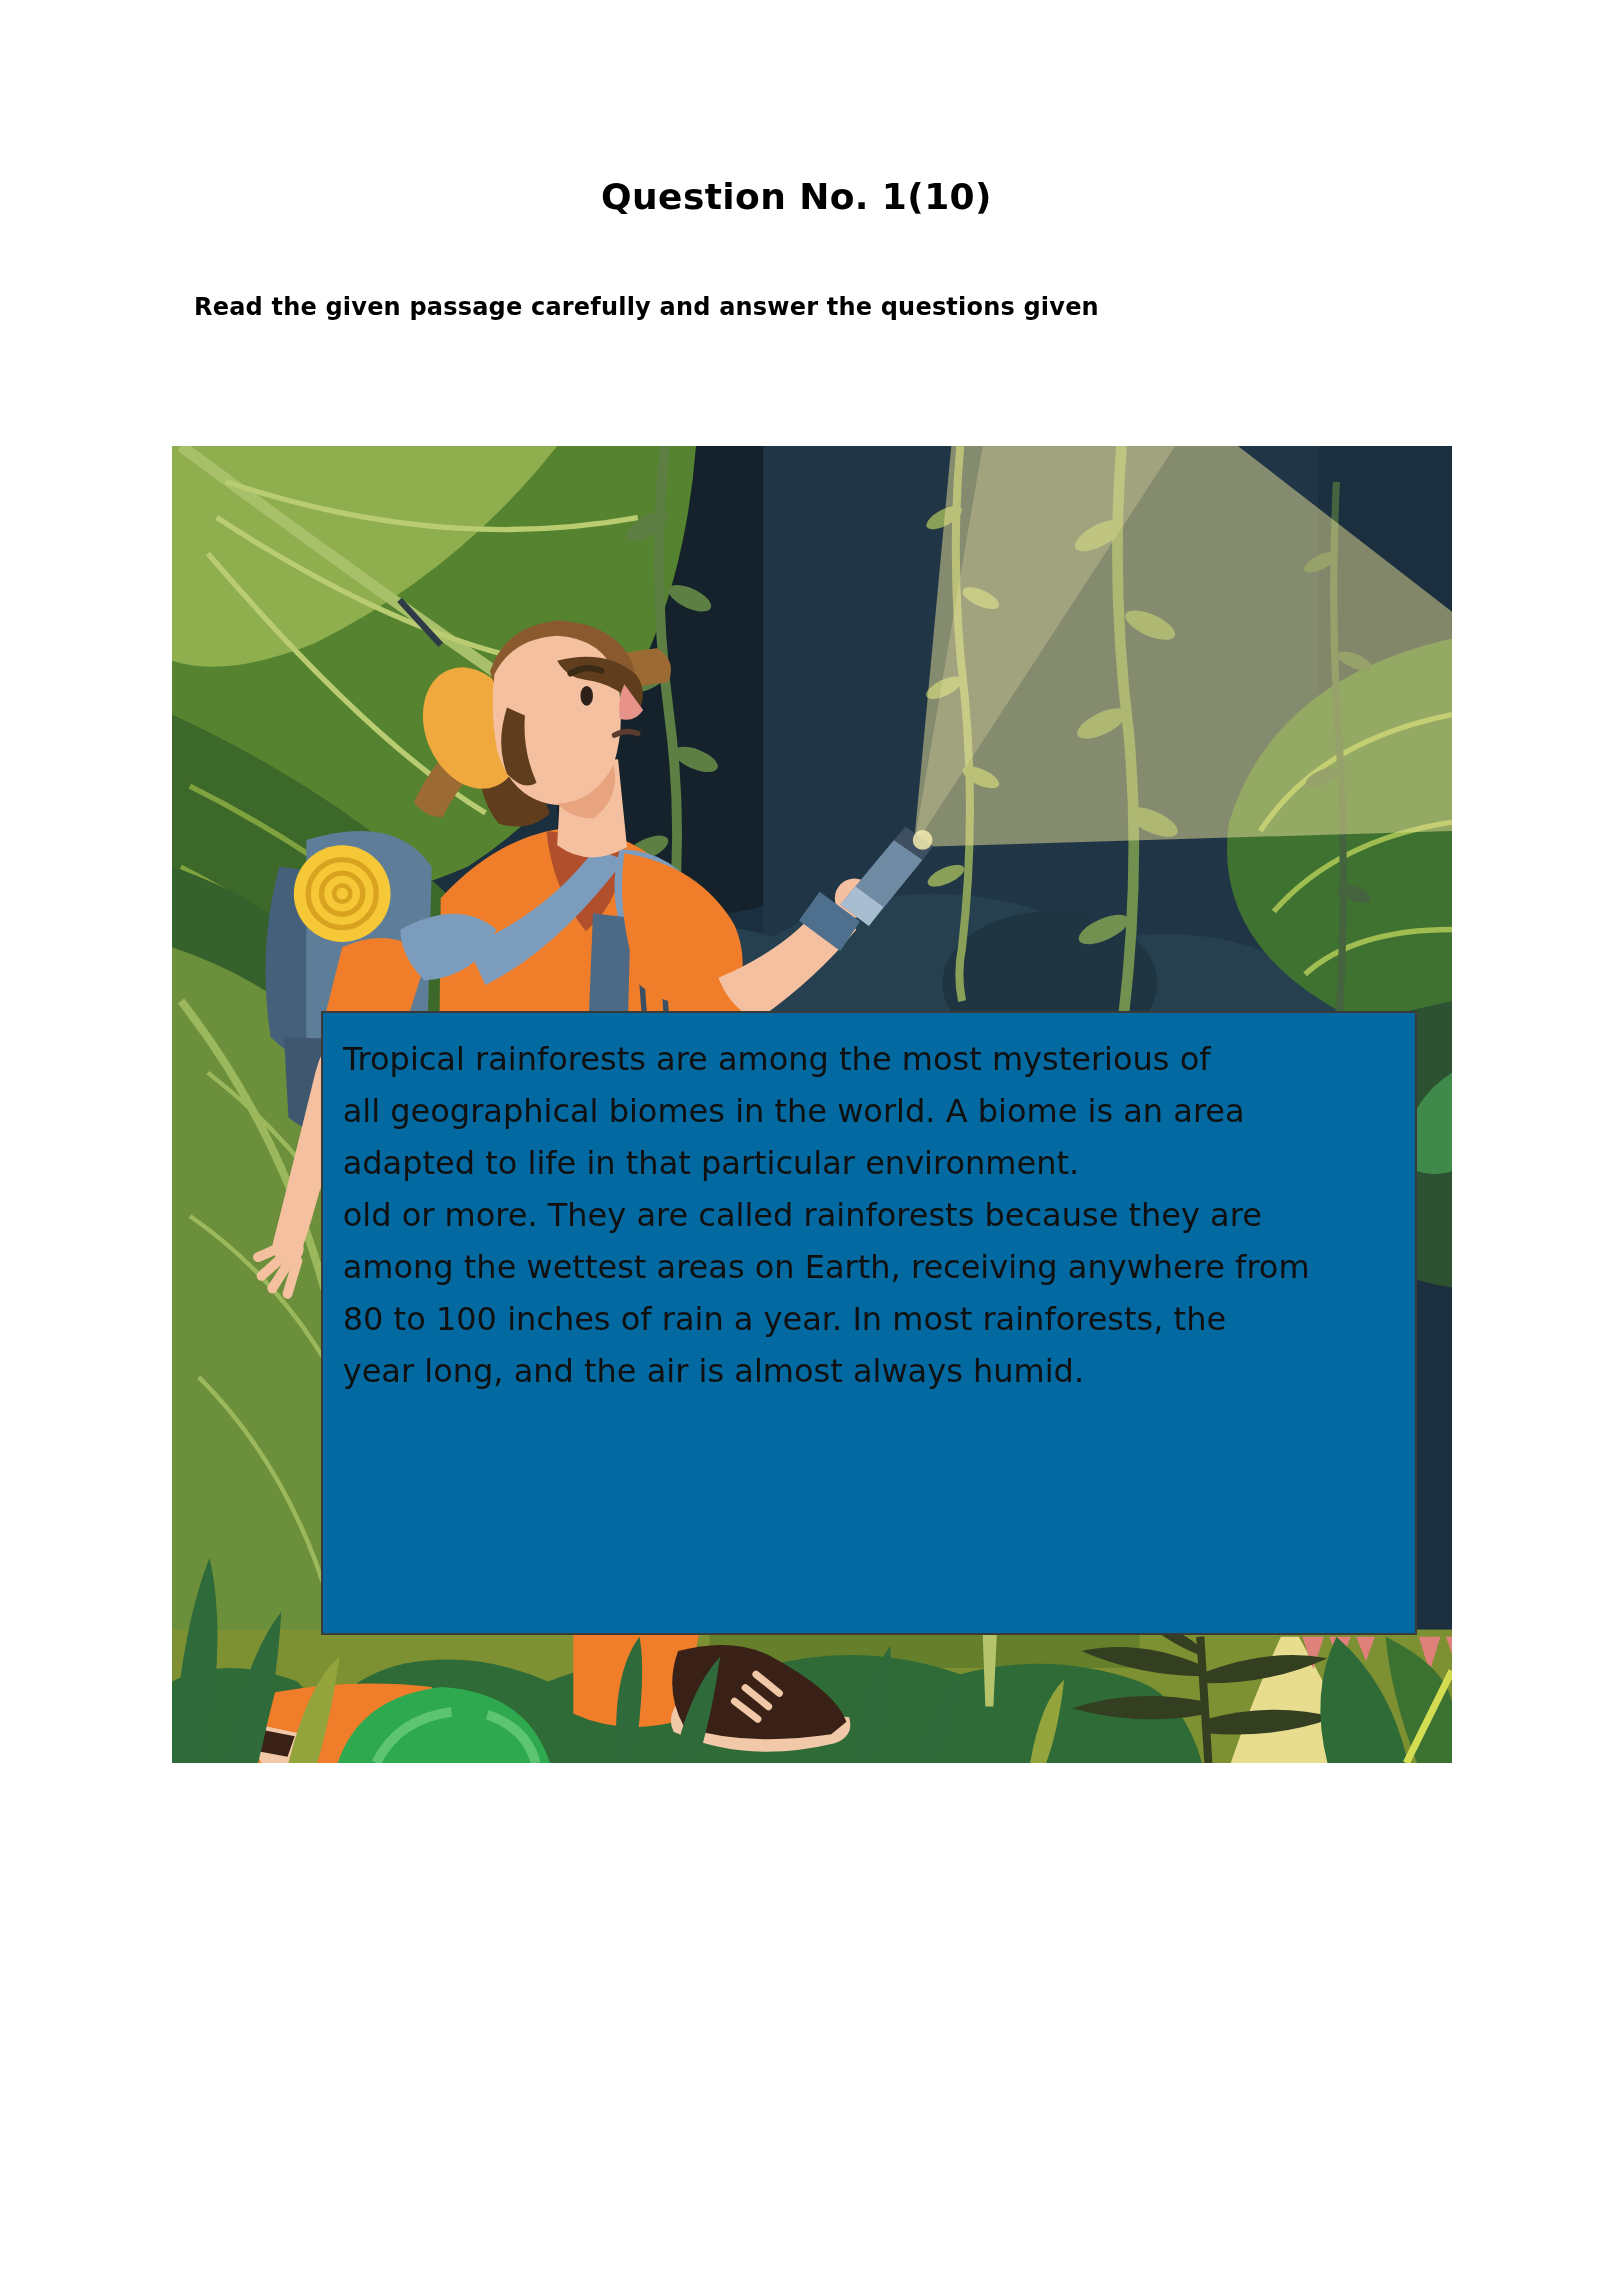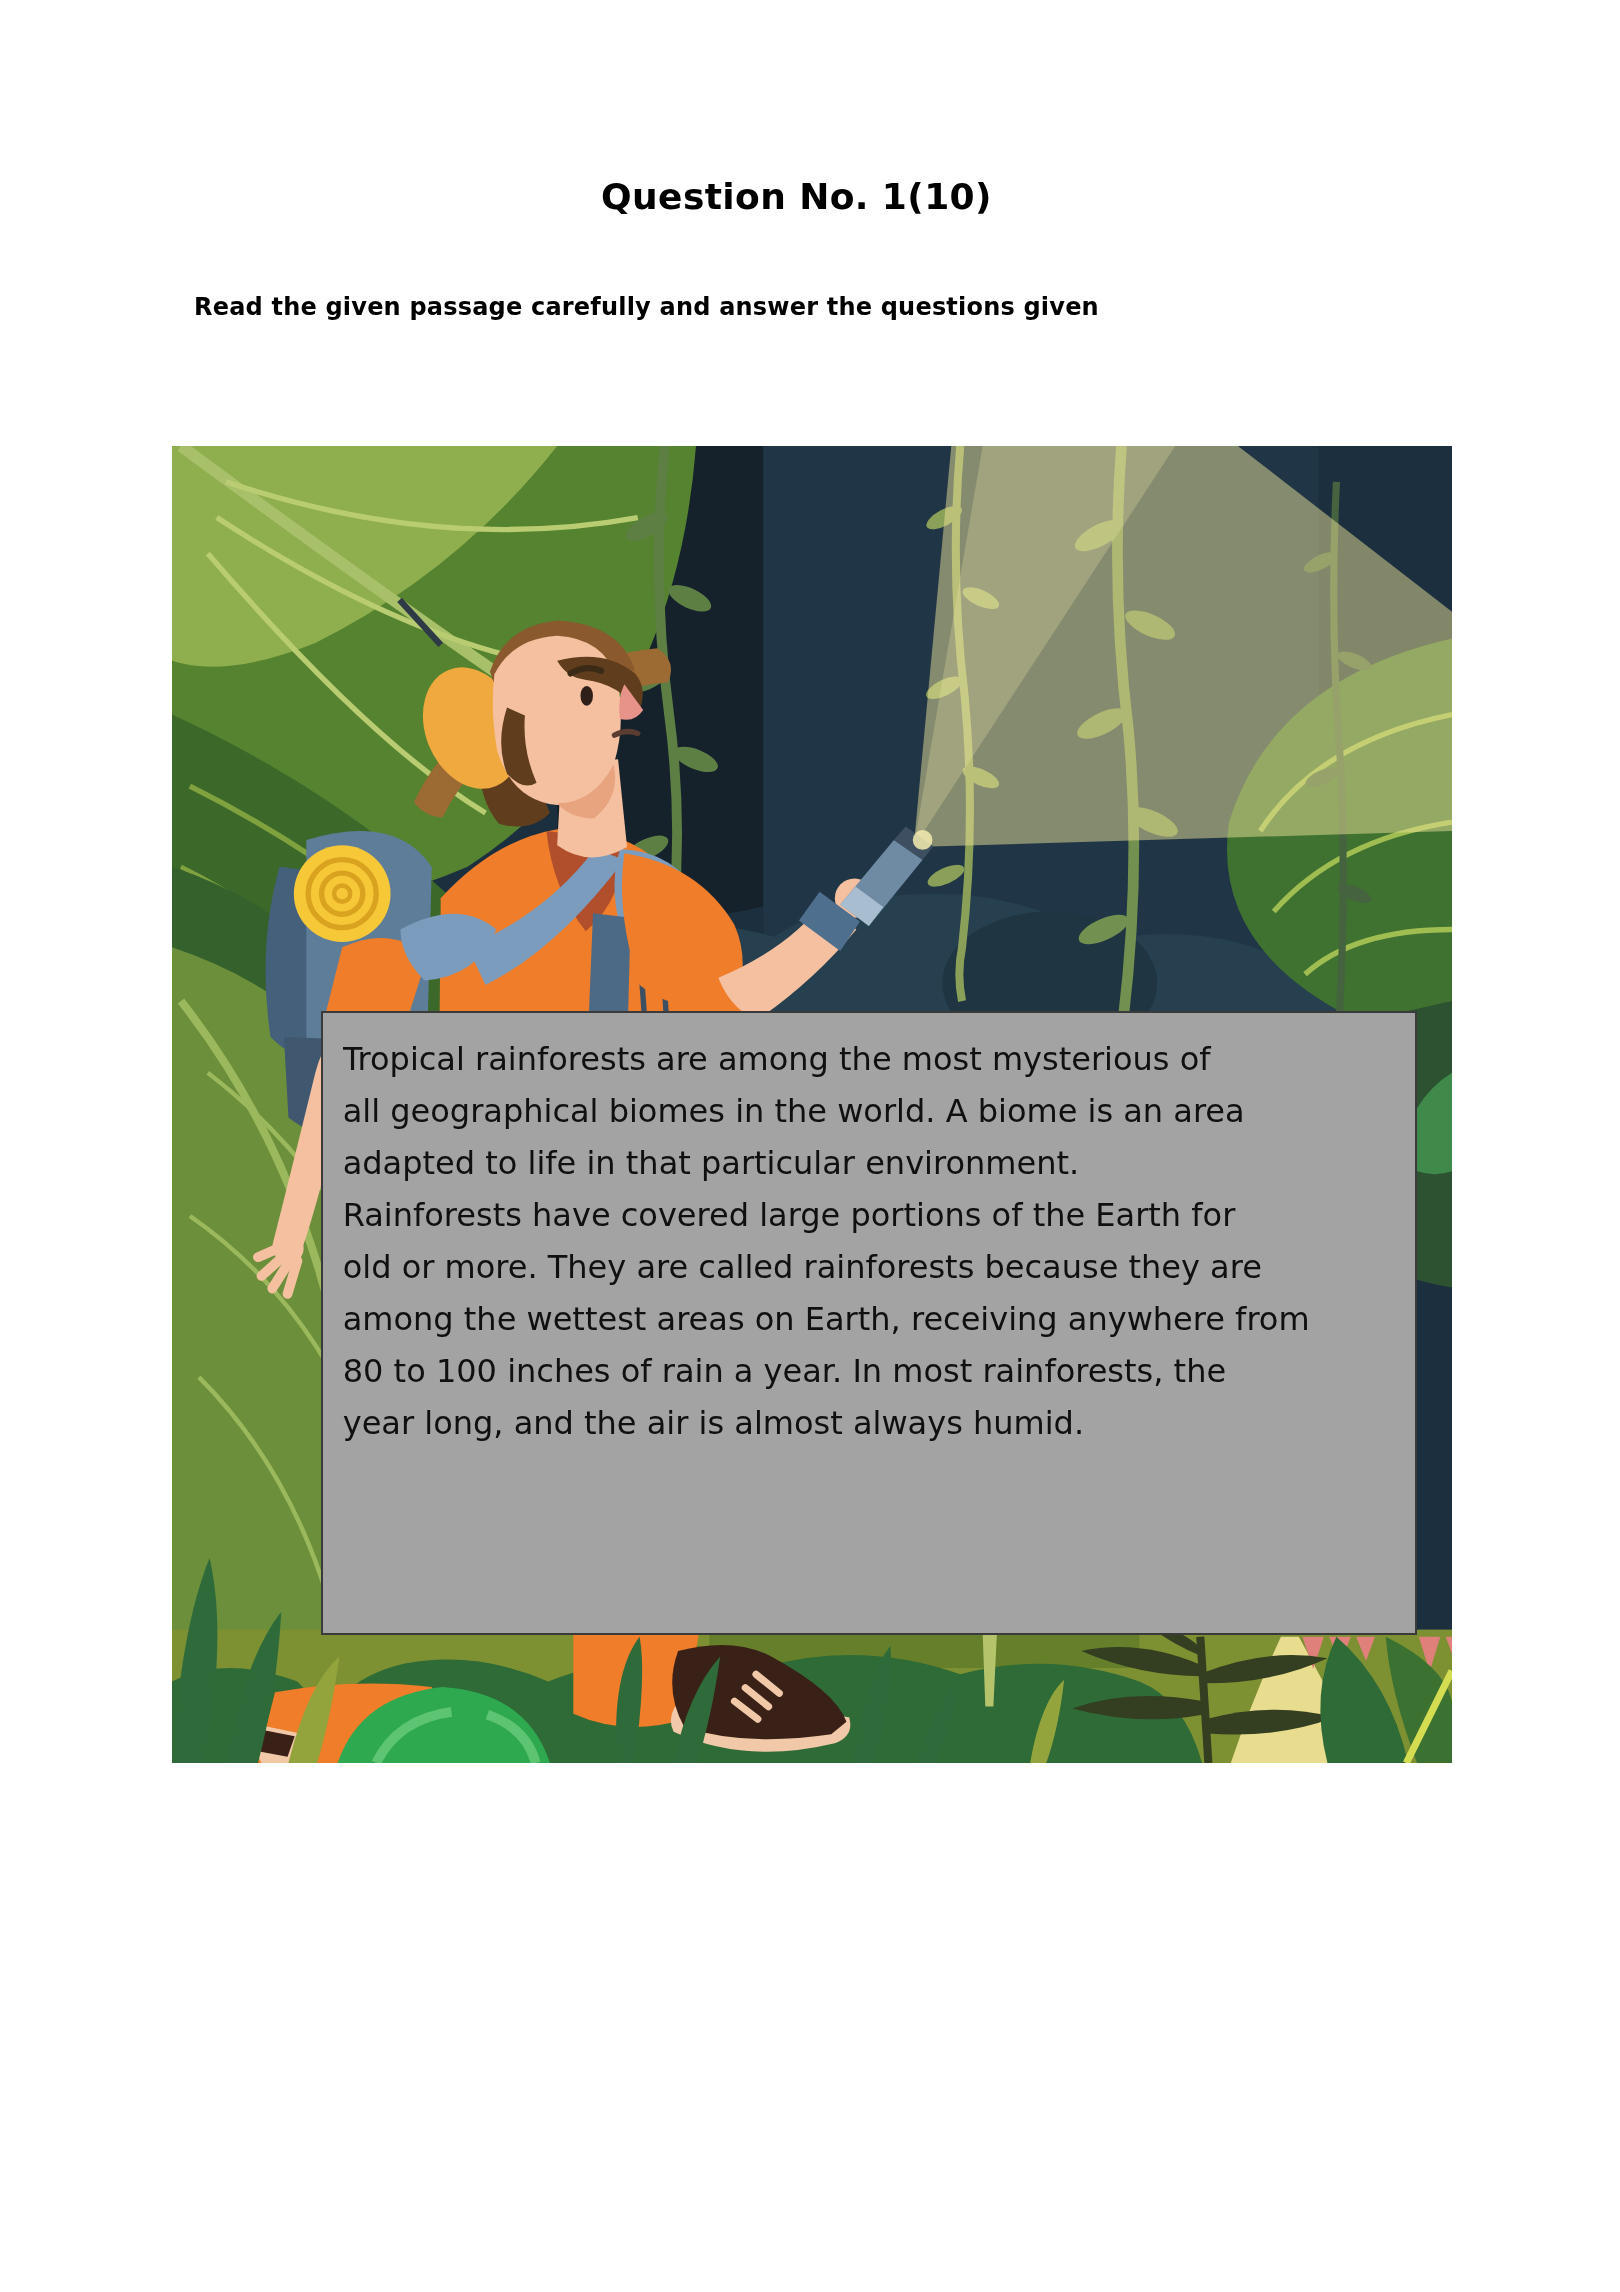--- a/index.html
+++ b/index.html
@@ -17,21 +17,21 @@
     position:absolute;left:194px;top:278px;
     font-weight:bold;font-size:24px;line-height:59px;letter-spacing:0.2px;
     white-space:nowrap;
   }
   .illustration-wrap{
     position:absolute;left:172px;top:446px;width:1280px;height:1317px;
   }
   .illustration-wrap svg{display:block;width:1280px;height:1317px;}
   .passage-box{
     position:absolute;left:321px;top:1011px;width:1096px;height:624px;
-    background:#a3a3a3;border:2.7px solid #3a3a3a;box-sizing:border-box;
+    background:#0369a1;border:2.7px solid #3a3a3a;box-sizing:border-box;
     padding:19.7px 12.5px 0 19.7px;
     font-size:32px;line-height:52px;color:#101010;
   }
   .passage-box .pline{white-space:nowrap;overflow:hidden;}
 </style>
 </head>
 <body>
 
 <div class="q-header">
   <span>Question No. 1</span>
@@ -261,19 +261,18 @@
       <path d="M1429,1368 L1378,1471" stroke="#d4dd52" stroke-width="8"></path>
     </g>
   </g>
 </svg>
 </div>
 
 <div class="passage-box">
   <div class="pline">Tropical rainforests are among the most mysterious of</div>
   <div class="pline">all geographical biomes in the world. A biome is an area</div>
   <div class="pline">adapted to life in that particular environment.</div>
-  <div class="pline">Rainforests have covered large portions of the Earth for</div>
   <div class="pline">old or more. They are called rainforests because they are</div>
   <div class="pline">among the wettest areas on Earth, receiving anywhere from</div>
   <div class="pline">80 to 100 inches of rain a year. In most rainforests, the</div>
   <div class="pline">year long, and the air is almost always humid.</div>
 </div>
 
 
 </body></html>

